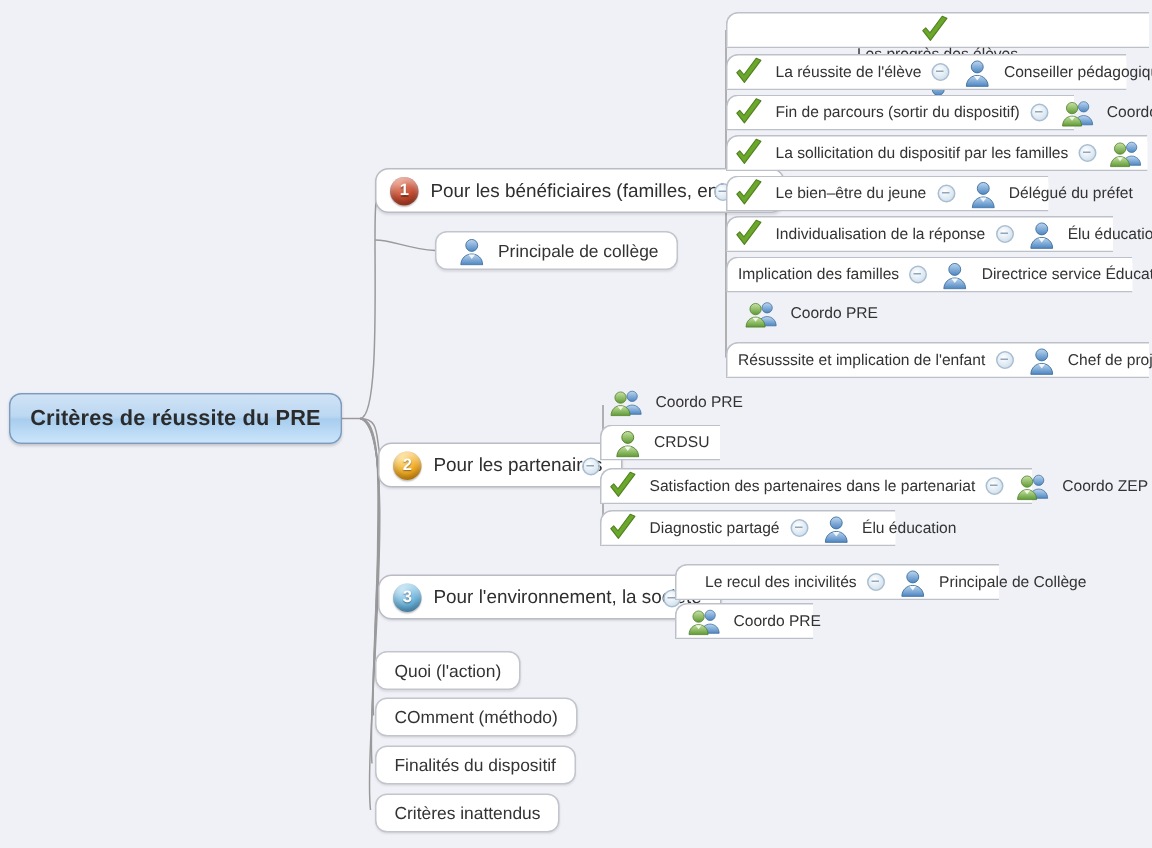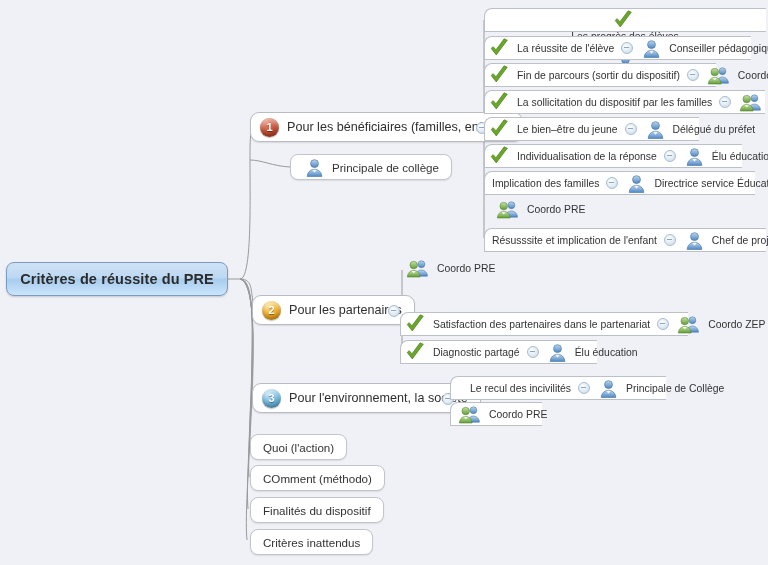--- a/index.html
+++ b/index.html
@@ -275,20 +275,28 @@
     <svg class="ico person2" viewBox="0 0 28 22">
       <circle cx="18" cy="6" r="4" fill="url(#pb1)" stroke="#3f6f9e" stroke-width=".6"></circle>
       <path d="M11 20c0-4.2 3.2-7.2 7-7.2s7 3 7 7.2z" fill="url(#pb1)" stroke="#3f6f9e" stroke-width=".6"></path>
       <circle cx="9" cy="7" r="4.4" fill="url(#pg1)" stroke="#4d7d28" stroke-width=".6"></circle>
       <path d="M1.6 21c0-4.6 3.4-7.8 7.4-7.8s7.4 3.2 7.4 7.8z" fill="url(#pg1)" stroke="#4d7d28" stroke-width=".6"></path>
       <path d="M6.6 13.8 L9 16.8 L11.4 13.8" fill="#ffffff" opacity=".8"></path>
     </svg>
     <span class="lbl">Coordo PRE</span>
   </div>
 
+  <div class="node uline tabbed" style="left:400px;top:283px;width:80px;">
+    <svg class="ico person" viewBox="0 0 24 22">
+      <circle cx="12" cy="6.5" r="4.6" fill="url(#pg1)" stroke="#4d7d28" stroke-width=".7"></circle>
+      <path d="M3.6 21.5c0-5 3.8-8.4 8.4-8.4s8.4 3.4 8.4 8.4z" fill="url(#pg1)" stroke="#4d7d28" stroke-width=".7"></path>
+      <path d="M9.4 13.6 L12 17 L14.6 13.6" fill="#ffffff" opacity=".85"></path>
+    </svg>
+    <span class="lbl">CRDSU</span>
+  </div>
 
   <div class="node uline tabbed" style="left:400px;top:312px;width:288px;">
     <svg class="ico check" viewBox="0 0 24 24">
       <path d="M3.5 12.5 L9 19.5 L21 3.5 L17.6 2 L8.7 14 L5.6 10.5 Z" fill="#6aa72b" stroke="#4f7f1e" stroke-width=".8" stroke-linejoin="round"></path>
     </svg>
     <span class="lbl">Satisfaction des partenaires dans le partenariat</span>
     <span class="toggle"></span>
     <svg class="ico person2" viewBox="0 0 28 22">
       <circle cx="18" cy="6" r="4" fill="url(#pb1)" stroke="#3f6f9e" stroke-width=".6"></circle>
       <path d="M11 20c0-4.2 3.2-7.2 7-7.2s7 3 7 7.2z" fill="url(#pb1)" stroke="#3f6f9e" stroke-width=".6"></path>

